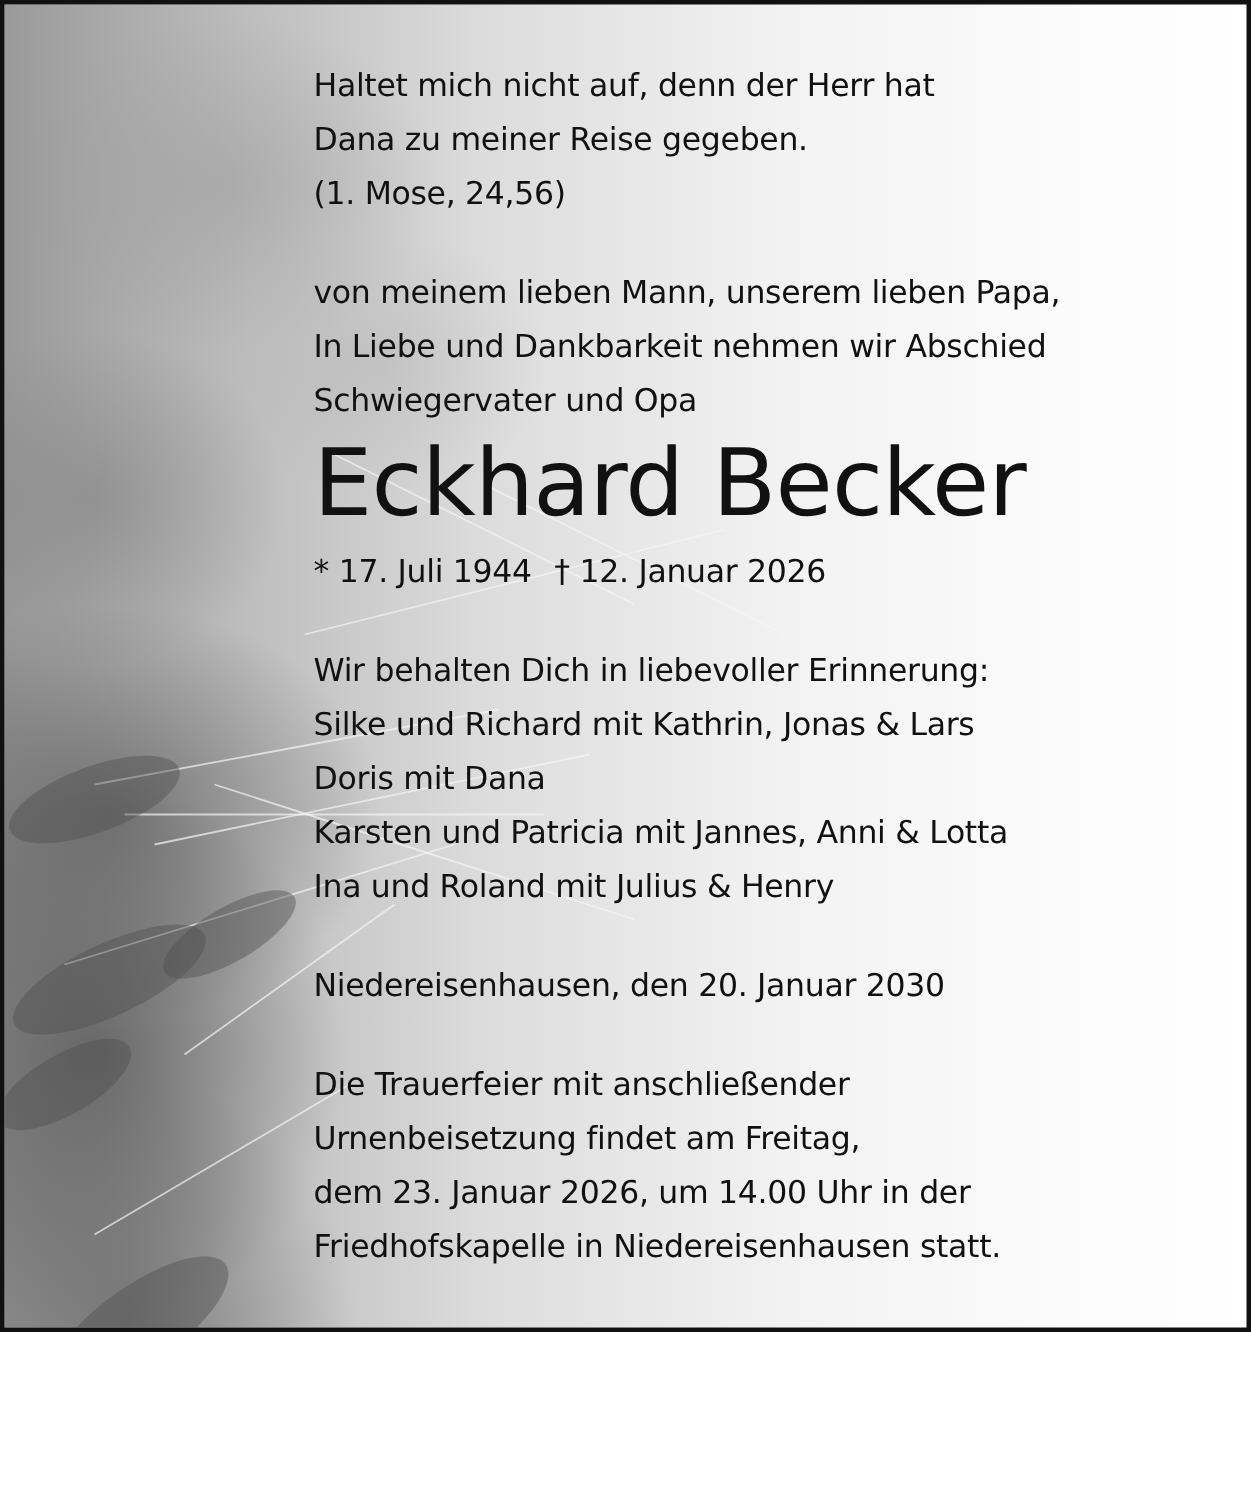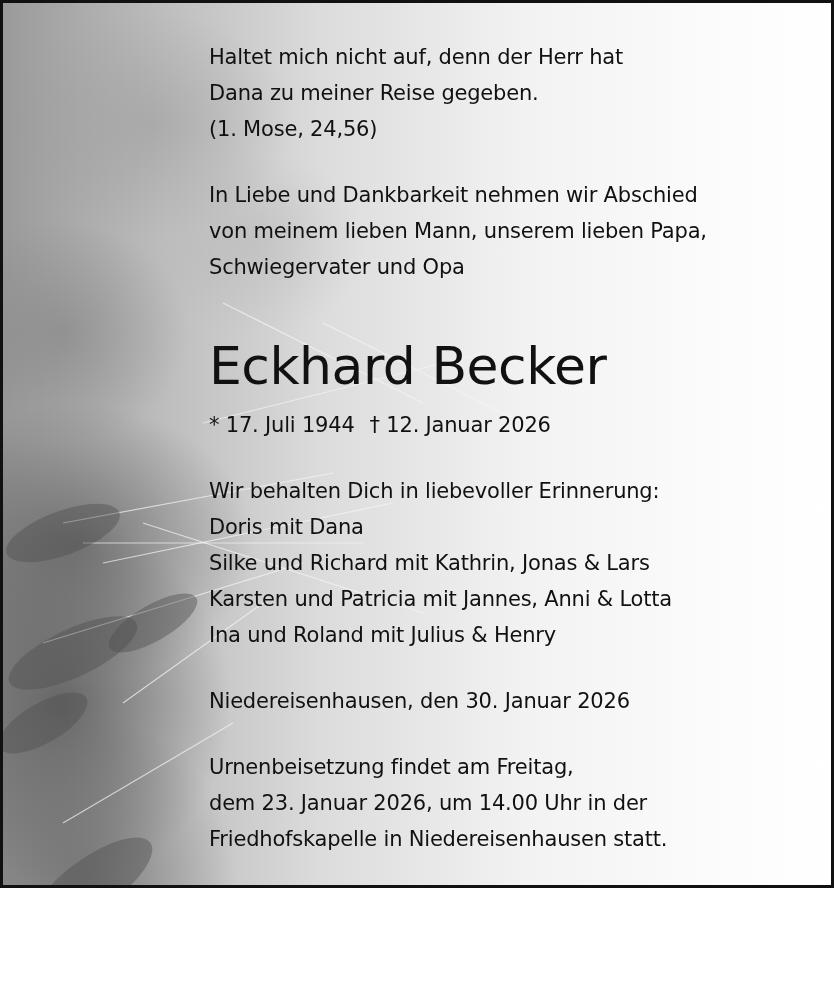--- a/index.html
+++ b/index.html
@@ -29,22 +29,22 @@
       font-family: "DejaVu Sans", sans-serif;
       color: #111;
       font-size: 21px;
       line-height: 36px;
       letter-spacing: -0.2px;
     }
     .line { display: block; white-space: nowrap; }
     .ref { display: block; text-align: left; width: 584px; }
     .gap-1 { height: 30px; }
     .name {
-      font-size: 52px; line-height: 74px; letter-spacing: -0.5px;
-      margin-top: 44px; margin-bottom: 4px;
+      font-size: 62px; line-height: 74px; letter-spacing: -0.5px;
+      margin-bottom: 4px;
     }
     .dates { display: flex; gap: 15px; }
   </style>
 </head>
 <body>
 
 <div class="ad">
   <svg class="awns" viewBox="0 0 834 1000">
     <g stroke="rgba(245,245,245,0.7)" stroke-width="1.2" fill="none">
       <line x1="60" y1="520" x2="330" y2="470"></line>
@@ -65,38 +65,39 @@
       <ellipse cx="90" cy="880" rx="70" ry="26" transform="rotate(-35 90 880)"></ellipse>
       <ellipse cx="150" cy="620" rx="50" ry="18" transform="rotate(-30 150 620)"></ellipse>
     </g>
   </svg>
 
   <div class="text">
     <span class="line">Haltet mich nicht auf, denn der Herr hat</span>
     <span class="line">Dana zu meiner Reise gegeben.</span>
     <span class="ref">(1. Mose, 24,56)</span>
     <div class="gap-1"></div>
+    <span class="line">von meinem lieben Mann, unserem lieben Papa,</span>
     <span class="line">In Liebe und Dankbarkeit nehmen wir Abschied</span>
-    <span class="line">von meinem lieben Mann, unserem lieben Papa,</span>
     <span class="line">Schwiegervater und Opa</span>
 
     <div class="line name">Eckhard Becker</div>
     <div class="dates">
       <span>* 17. Juli 1944</span>
       <span>† 12. Januar 2026</span>
     </div>
     <div class="gap-1"></div>
 
     <span class="line">Wir behalten Dich in liebevoller Erinnerung:</span>
+    <span class="line">Silke und Richard mit Kathrin, Jonas &amp; Lars</span>
     <span class="line">Doris mit Dana</span>
-    <span class="line">Silke und Richard mit Kathrin, Jonas &amp; Lars</span>
     <span class="line">Karsten und Patricia mit Jannes, Anni &amp; Lotta</span>
     <span class="line">Ina und Roland mit Julius &amp; Henry</span>
     <div class="gap-1"></div>
 
-    <span class="line">Niedereisenhausen, den 30. Januar 2026</span>
+    <span class="line">Niedereisenhausen, den 20. Januar 2030</span>
     <div class="gap-1"></div>
 
+    <span class="line">Die Trauerfeier mit anschließender</span>
     <span class="line">Urnenbeisetzung findet am Freitag,</span>
     <span class="line">dem 23. Januar 2026, um 14.00 Uhr in der</span>
     <span class="line">Friedhofskapelle in Niedereisenhausen statt.</span>
   </div>
 </div>
 
 </body></html>

